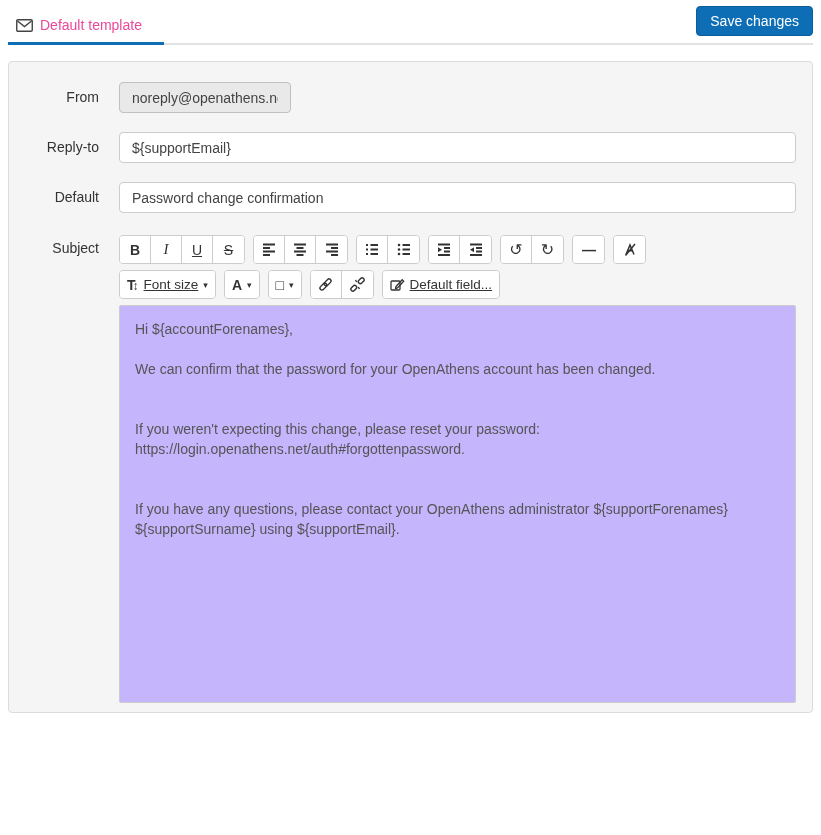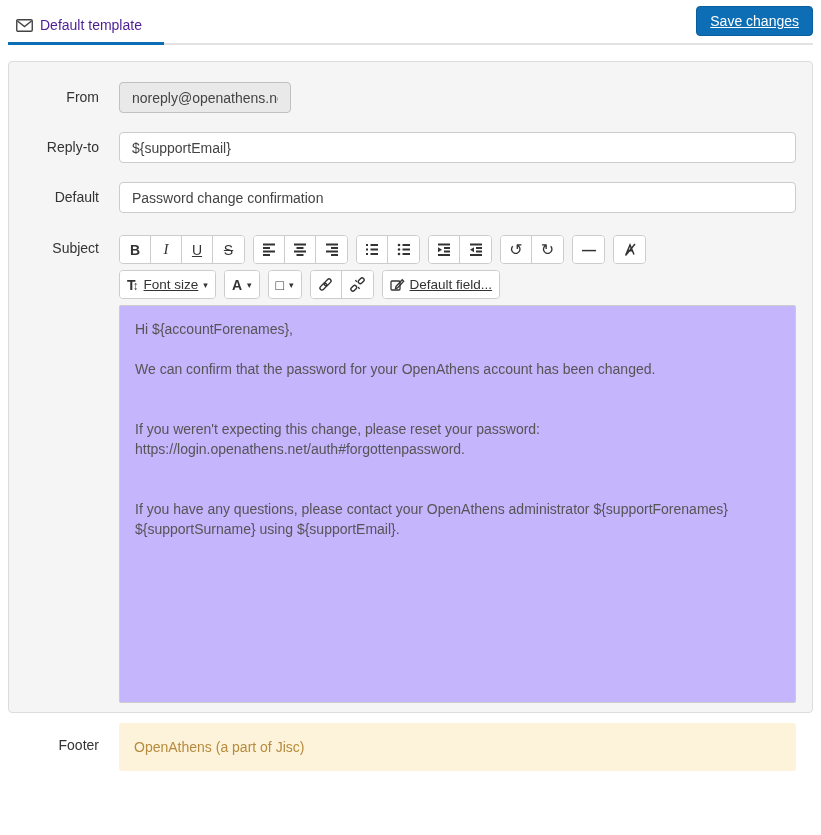--- a/index.html
+++ b/index.html
@@ -13,33 +13,32 @@
   .page { padding: 6px 8px 8px; }
 
   
   .tabbar {
     display: flex; justify-content: space-between; align-items: flex-end;
     border-bottom: 2px solid #e2e2e2;
   }
   .tab {
     display: inline-flex; align-items: center; gap: 7px;
     padding: 9px 22px 9px 8px;
-    font-size: 14px; color: #4c1d95;
+    font-size: 14px; color: #ec4899;
     border-bottom: 3px solid #0d6eb5;
     margin-bottom: -2px;
     cursor: pointer; background: transparent;
   }
   .tab .env { display: inline-flex; }
   .save-btn {
     background: #0d6eb5; color: #fff;
     border: 1px solid #0a5e9c; border-radius: 4px;
     font-size: 14px; padding: 6px 13px;
     margin-bottom: 7px; cursor: pointer;
     font-family: "Liberation Sans", sans-serif;
-    text-decoration: underline;
   }
 
   
   .panel {
     margin-top: 16px;
     background: #f5f5f5;
     border: 1px solid #dcdcdc;
     border-radius: 4px;
     padding: 20px 16px 20px 10px;
     height: 652px;
@@ -334,21 +333,15 @@
 
 
 If you weren't expecting this change, please reset your password:
 https://login.openathens.net/auth#forgottenpassword.
 
 
 If you have any questions, please contact your OpenAthens administrator ${supportForenames} ${supportSurname} using ${supportEmail}.</div>
       </div>
     </div>
 
-    <div class="form-row footer-row">
-      <div class="label-col" style="padding-top:14px;">Footer</div>
-      <div class="field-col">
-        <div class="footer-box">OpenAthens (a part of Jisc)</div>
-      </div>
-    </div>
 
   </div>
 </div>
 
 </body></html>

